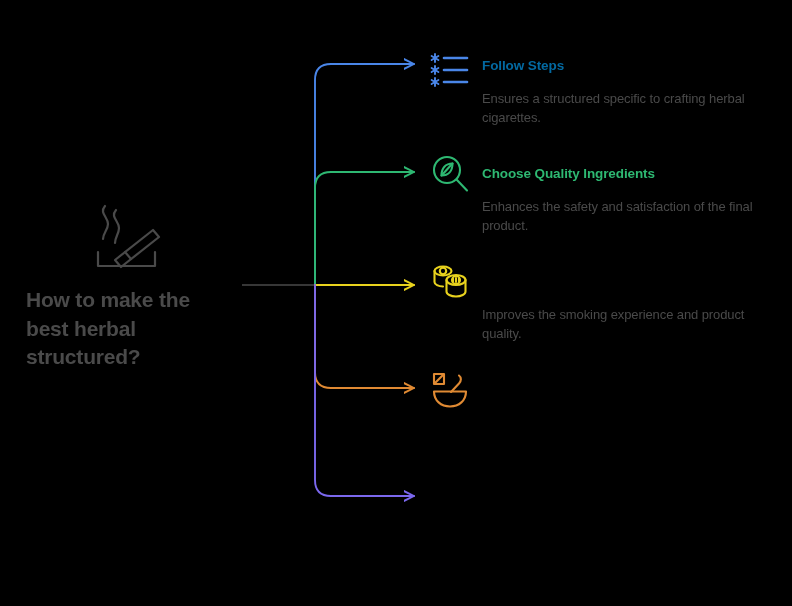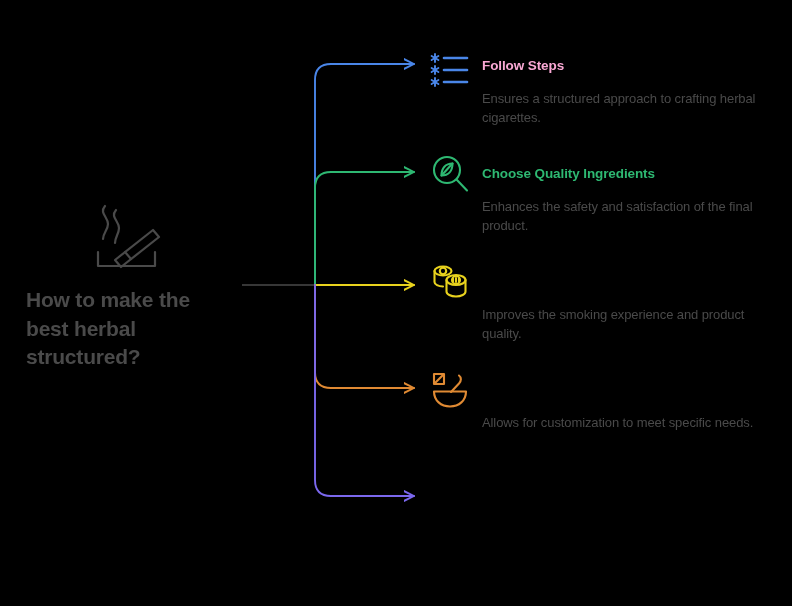--- a/index.html
+++ b/index.html
@@ -160,23 +160,23 @@
         <g stroke-width="1.9">
           <path d="M 7 10 L 7 18 M 3.6 12 L 10.4 16 M 10.4 12 L 3.6 16"></path>
           <path d="M 7 22 L 7 30 M 3.6 24 L 10.4 28 M 10.4 24 L 3.6 28"></path>
           <path d="M 7 34 L 7 42 M 3.6 36 L 10.4 40 M 10.4 36 L 3.6 40"></path>
         </g>
 
         <path d="M 16 14 L 39 14" stroke-width="2.6"></path>
         <path d="M 16 26 L 39 26" stroke-width="2.6"></path>
         <path d="M 16 38 L 39 38" stroke-width="2.6"></path>
       </svg>
-      <div class="branch-label" style="color:#f9a8d4">Follow Steps</div>
-    </div>
-    <div class="branch-desc">Ensures a structured approach to crafting herbal cigarettes.</div>
+      <div class="branch-label" style="color:#0369a1">Follow Steps</div>
+    </div>
+    <div class="branch-desc">Ensures a structured specific to crafting herbal cigarettes.</div>
   </div>
 
   <div class="branch" id="branch-1">
     <div class="branch-head">
       <svg class="branch-icon" viewBox="0 0 44 44" fill="none" stroke="#2eb872" stroke-width="2.1" stroke-linecap="round" stroke-linejoin="round">
         <circle cx="19" cy="18" r="13"></circle>
         <path d="M 28.5 27.5 L 39 38.5"></path>
 
         <path d="M 13.5 23.5 C 13.5 16 17.5 11.5 24.5 11.5 C 24.5 19 20.5 23.5 13.5 23.5 Z"></path>
         <path d="M 13.5 23.5 L 24.5 11.5"></path>
@@ -208,17 +208,16 @@
       <svg class="branch-icon" viewBox="0 0 44 44" fill="none" stroke="#e08a33" stroke-width="2.1" stroke-linecap="round" stroke-linejoin="round">
 
         <path d="M 6 6 L 16 6 L 16 16 L 6 16 Z"></path>
         <path d="M 7.5 14.5 L 15 7"></path>
 
         <path d="M 31 7.5 C 33.5 9.5 33.5 12.5 31 15.5 L 23 24"></path>
 
         <path d="M 6 23.5 L 38 23.5 C 38 32.5 31 38.5 22 38.5 C 13 38.5 6 32.5 6 23.5 Z"></path>
       </svg>
     </div>
-    <div class="branch-desc">Allows for customization to meet specific needs.</div>
   </div>
 
 
 </div>
 
 </body></html>

